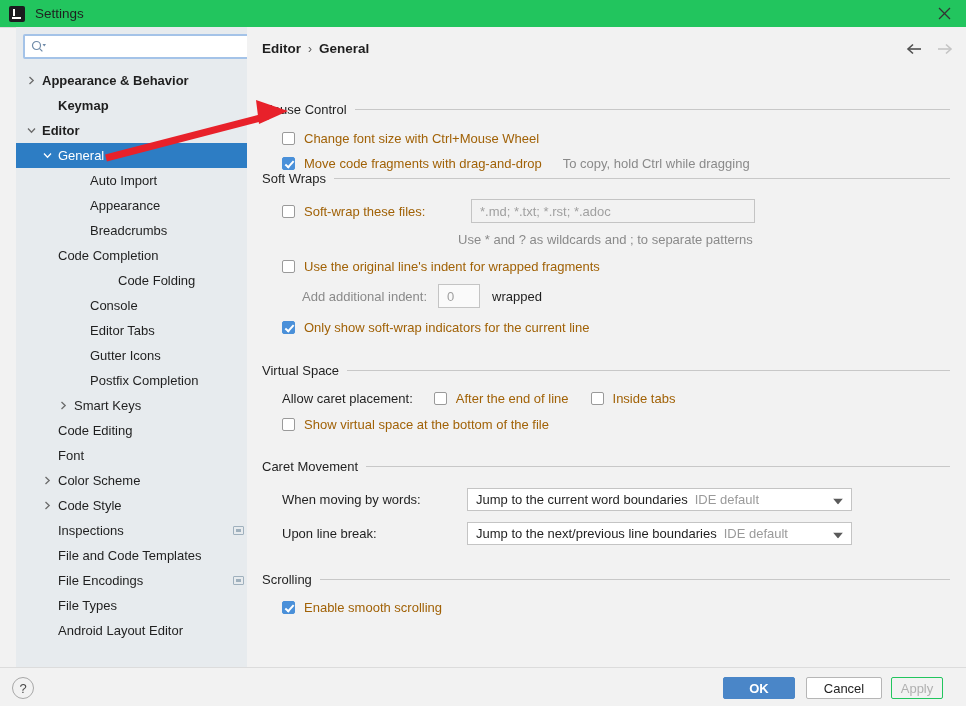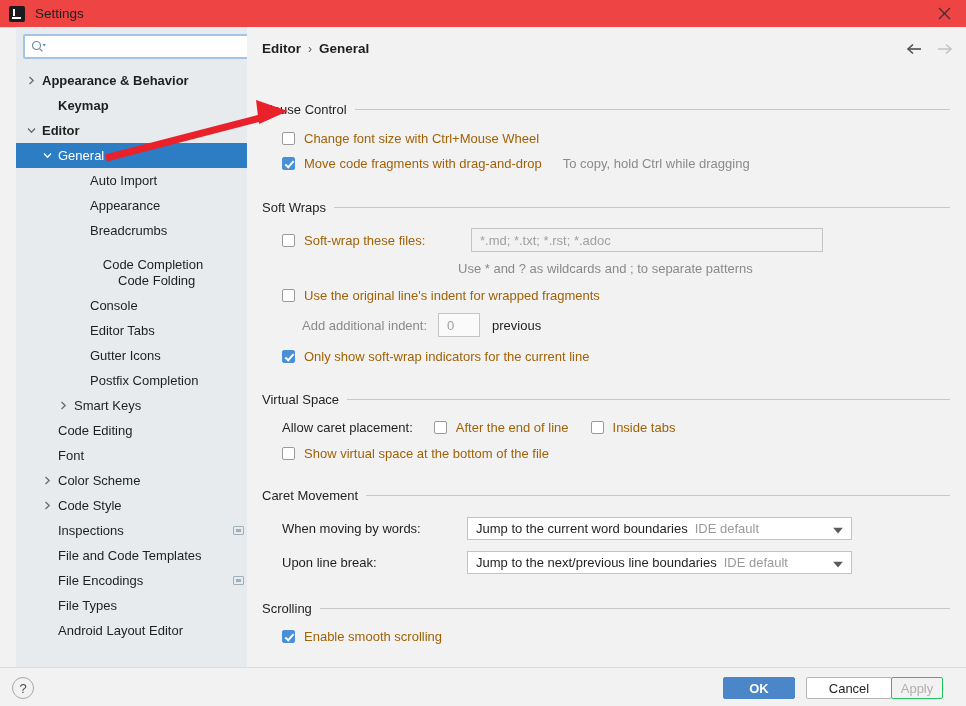--- a/index.html
+++ b/index.html
@@ -16,21 +16,21 @@
     overflow: hidden;
     position: relative;
     -webkit-font-smoothing: antialiased;
   }
 
   
   #titlebar {
     position: absolute;
     left: 0; top: 0;
     width: 966px; height: 27px;
-    background: #ef4444;
+    background: #22c55e;
     border-bottom: 1px solid #dcdcdc;
     display: flex;
     align-items: center;
   }
   #app-logo {
     width: 16px; height: 16px;
     margin-left: 9px;
     background: #1b1b1f;
     border-radius: 2px;
     position: relative;
@@ -352,21 +352,21 @@
     font-family: "Liberation Sans", sans-serif;
   }
   #ok-btn {
     left: 723px; width: 72px;
     background: #4a86c8;
     border: 1px solid #4a86c8;
     color: #ffffff;
     font-weight: bold;
   }
   #cancel-btn {
-    left: 806px; width: 86px;
+    left: 806px; width: 76px;
     background: #ffffff;
     border: 1px solid #b6b6b6;
     color: #1f1f1f;
   }
   #apply-btn {
     left: 891px; width: 52px;
     background: #f2f2f2;
     border: 1px solid #22c55e;
     color: #b0b0b0;
   }
@@ -441,21 +441,21 @@
         <span class="tree-label" style="margin-left: 4px;">Auto Import</span>
       </div>
       <div class="tree-row" style="padding-left: 56px;">
         <span class="twisty"></span>
         <span class="tree-label" style="margin-left: 4px;">Appearance</span>
       </div>
       <div class="tree-row" style="padding-left: 56px;">
         <span class="twisty"></span>
         <span class="tree-label" style="margin-left: 4px;">Breadcrumbs</span>
       </div>
-      <div class="tree-row" style="padding-left: 24px; flex-direction: column;">
+      <div class="tree-row" style="padding-left: 24px;">
         <span class="twisty"></span>
         <span class="tree-label" style="margin-left: 4px;">Code Completion</span>
       </div>
       <div class="tree-row" style="padding-left: 84px;">
         <span class="twisty"></span>
         <span class="tree-label" style="margin-left: 4px;">Code Folding</span>
       </div>
       <div class="tree-row" style="padding-left: 56px;">
         <span class="twisty"></span>
         <span class="tree-label" style="margin-left: 4px;">Console</span>
@@ -571,44 +571,44 @@
       <span class="cb"></span>
       <span class="cb-label">Change font size with Ctrl+Mouse Wheel</span>
     </div>
 
     <div class="row" style="margin-top:10px;">
       <span class="cb checked"></span>
       <span class="cb-label">Move code fragments with drag-and-drop</span>
       <span class="hint" style="margin-left:21px;">To copy, hold Ctrl while dragging</span>
     </div>
 
-    <div class="section-header" style="margin-top:29px;justify-content:center;">
+    <div class="section-header" style="justify-content:center;">
       <span class="section-title">Soft Wraps</span>
       <span class="section-rule"></span>
     </div>
 
     <div class="row" style="margin-top:13px;">
       <span class="cb"></span>
       <span class="cb-label" style="width:167px;">Soft-wrap these files:</span>
-      <span class="textfield" style="width:352px;">*.md; *.txt; *.rst; *.adoc</span>
+      <span class="textfield" style="width:284px;">*.md; *.txt; *.rst; *.adoc</span>
     </div>
 
     <div class="row" style="margin-top:9px; padding-left:211px;">
       <span class="hint">Use * and ? as wildcards and ; to separate patterns</span>
     </div>
 
     <div class="row" style="margin-top:12px;">
       <span class="cb"></span>
       <span class="cb-label">Use the original line's indent for wrapped fragments</span>
     </div>
 
     <div class="row" style="margin-top:10px; padding-left:55px;">
       <span class="label-dim">Add additional indent:</span>
       <span class="textfield" style="width:42px; margin-left:11px; background:#fafafa;">0</span>
-      <span class="plain-label" style="margin-left:12px;">previous</span>
+      <span class="plain-label" style="margin-left:12px;">wrapped</span>
     </div>
 
     <div class="row" style="margin-top:12px;">
       <span class="cb checked"></span>
       <span class="cb-label">Only show soft-wrap indicators for the current line</span>
     </div>
 
     <div class="section-header" style="margin-top:28px;">
       <span class="section-title">Virtual Space</span>
       <span class="section-rule"></span>

